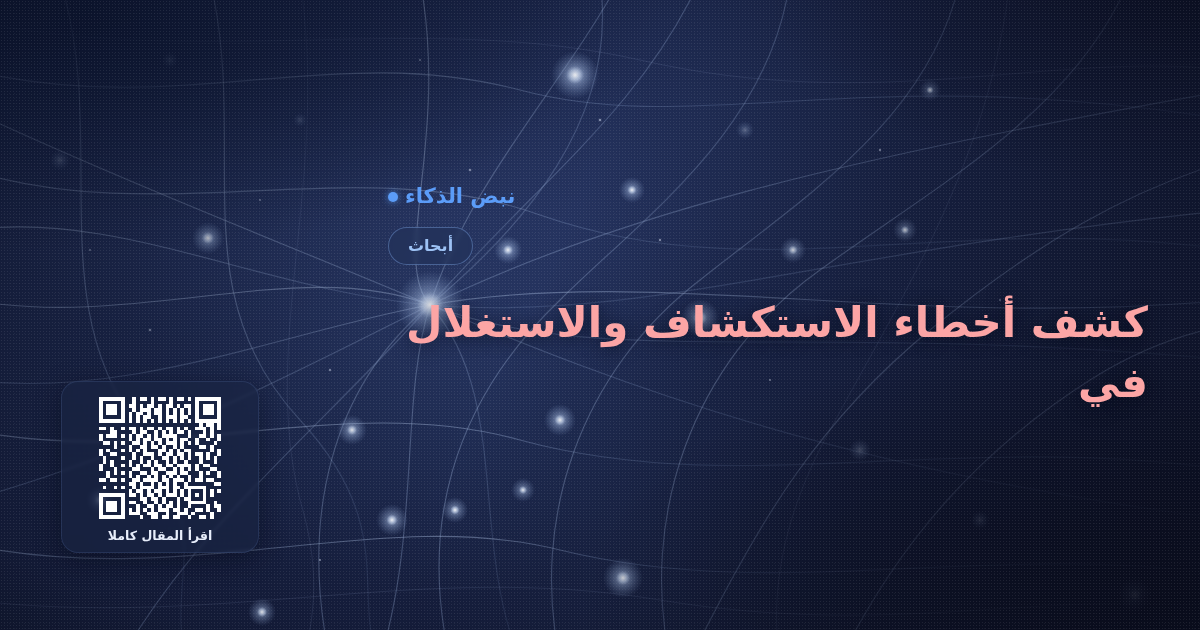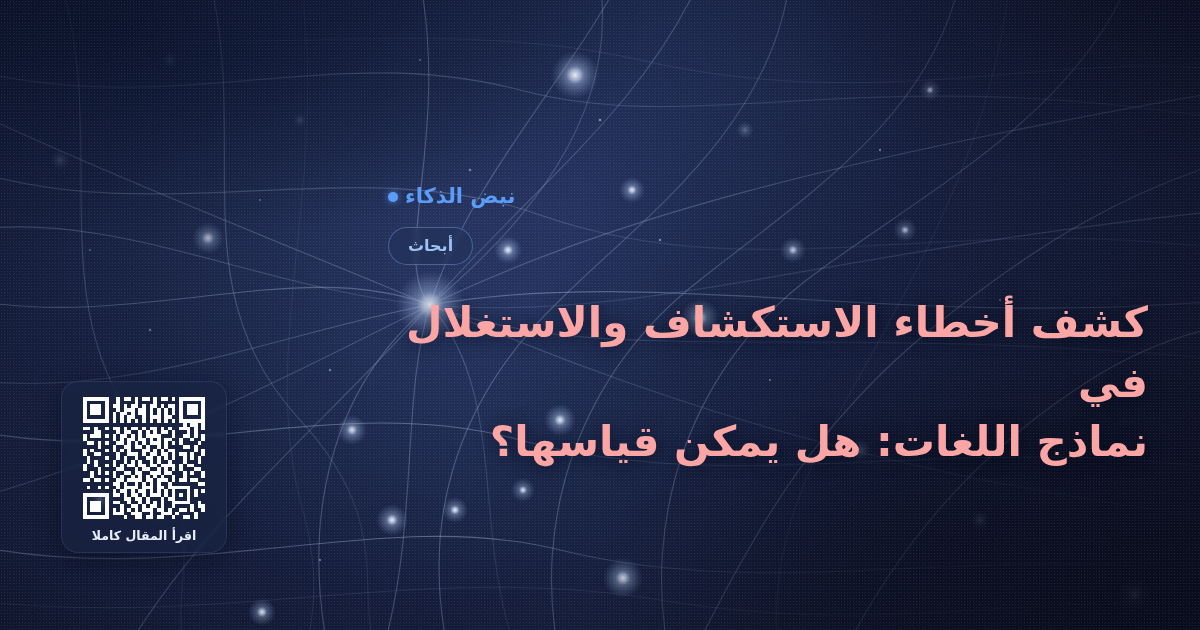--- a/index.html
+++ b/index.html
@@ -90,21 +90,21 @@
     line-height:1.42;
     letter-spacing:0;
     text-shadow:0 2px 18px rgba(4,9,24,.65);
   }
   .headline .ln{display:block;}
 
   
   .qr-card{
     position:absolute;
     left:61px;top:381px;
-    width:166px;height:172px;
+    width:198px;height:172px;
     border-radius:17px;
     background:rgba(25,36,66,.62);
     border:1px solid rgba(116,150,210,.16);
     box-shadow:0 6px 26px rgba(4,8,20,.42);
     display:flex;flex-direction:column;align-items:center;
     padding-top:15px;
     backdrop-filter:blur(1.5px);
   }
   .qr-img{width:122px;height:122px;display:block;}
   .qr-caption{
@@ -273,21 +273,20 @@
       <span class="brand-name">نبض الذكاء</span>
       <span class="brand-dot"></span>
     </div>
 
     <div class="badge-row">
       <span class="badge">أبحاث</span>
     </div>
 
     <h1 class="headline">
       <span class="ln">كشف أخطاء الاستكشاف والاستغلال في</span>
-      <span class="ln">نماذج اللغات: هل يمكن قياسها؟</span>
     </h1>
 
   </div>
 
   <div class="qr-card">
     <svg class="qr-img" viewBox="0 0 33 33" shape-rendering="crispEdges" aria-hidden="true">
       <rect width="33" height="33" fill="none"></rect>
       <g fill="#ffffff">
 
         <rect x="0" y="0" width="7" height="1"></rect>

